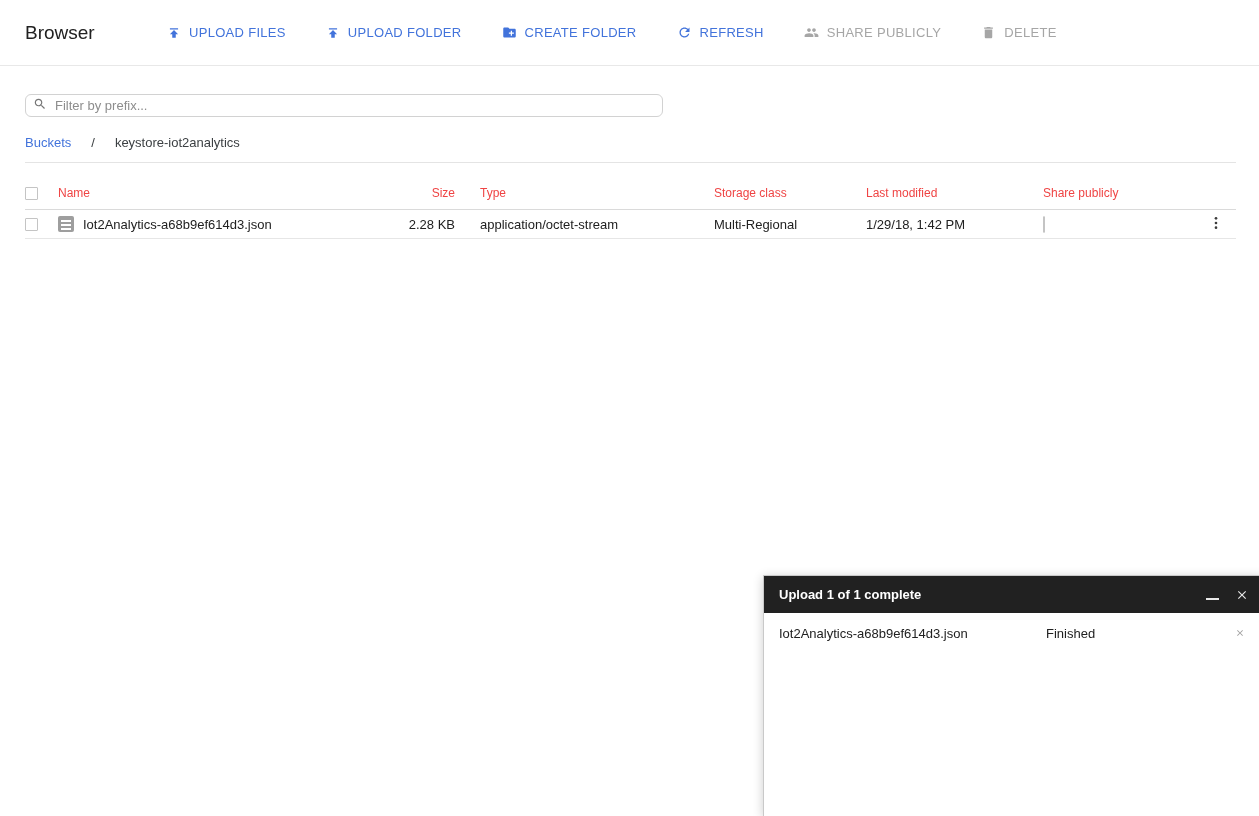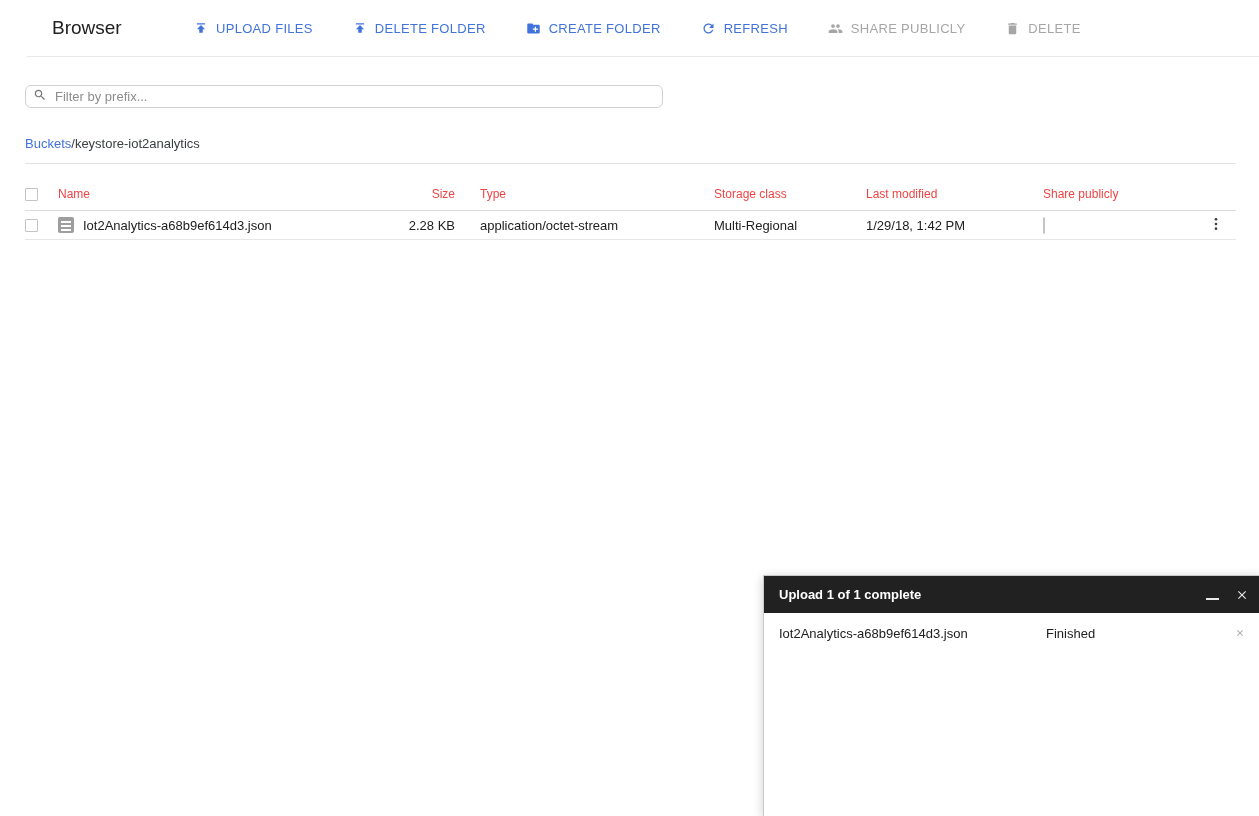--- a/index.html
+++ b/index.html
@@ -6,26 +6,25 @@
   html, body { width: 1259px; height: 816px; overflow: hidden; }
   body {
     font-family: "Liberation Sans", sans-serif;
     background: #ffffff;
     color: #212121;
     position: relative;
   }
 
   
   .app-header {
-    height: 57px;
+    height: 66px;
     display: flex;
     align-items: center;
     border-bottom: 1px solid #e8e8e8;
     background: #fff;
-    margin-left: 27px;
   }
   .page-title {
     margin-left: 25px;
     width: 142px;
     font-size: 19px;
     color: #212121;
     flex: none;
   }
   .toolbar { display: flex; align-items: center; }
   .tb-btn {
@@ -62,25 +61,25 @@
     outline: none;
     flex: 1;
     font-family: "Liberation Sans", sans-serif;
     font-size: 13px;
     color: #212121;
     background: transparent;
   }
   .filter-box input::placeholder { color: #8d8d8d; }
 
   .breadcrumb {
-    margin-top: 28px;
+    margin-top: 18px;
     font-size: 13px;
     color: #3c4043;
     display: flex;
-    gap: 0;
+    gap: 20px;
     align-items: center;
   }
   .breadcrumb .crumb-link { color: #4273db; text-decoration: none; cursor: pointer; }
 
   .rule {
     margin-top: 12px;
     width: 1211px;
     border-top: 1px solid #e4e4e4;
   }
 
@@ -195,21 +194,21 @@
       </span>
       <span>UPLOAD FILES</span>
     </div>
 
     <div class="tb-btn">
       <span>
         <svg width="14" height="14" viewBox="0 0 24 24" fill="#4273db">
             <path d="M5 4v2h14V4H5zm0 10h4v6h6v-6h4l-7-7-7 7z"></path>
           </svg>
       </span>
-      <span>DELETE FOLDER</span>
+      <span>UPLOAD FOLDER</span>
     </div>
 
     <div class="tb-btn">
       <span>
         <svg width="15" height="15" viewBox="0 0 24 24" fill="#4273db">
             <path d="M20 6h-8l-2-2H4c-1.1 0-1.99.9-1.99 2L2 18c0 1.1.9 2 2 2h16c1.1 0 2-.9 2-2V8c0-1.1-.9-2-2-2zm-1 8h-3v3h-2v-3h-3v-2h3V9h2v3h3v2z"></path>
           </svg>
       </span>
       <span>CREATE FOLDER</span>
     </div>

